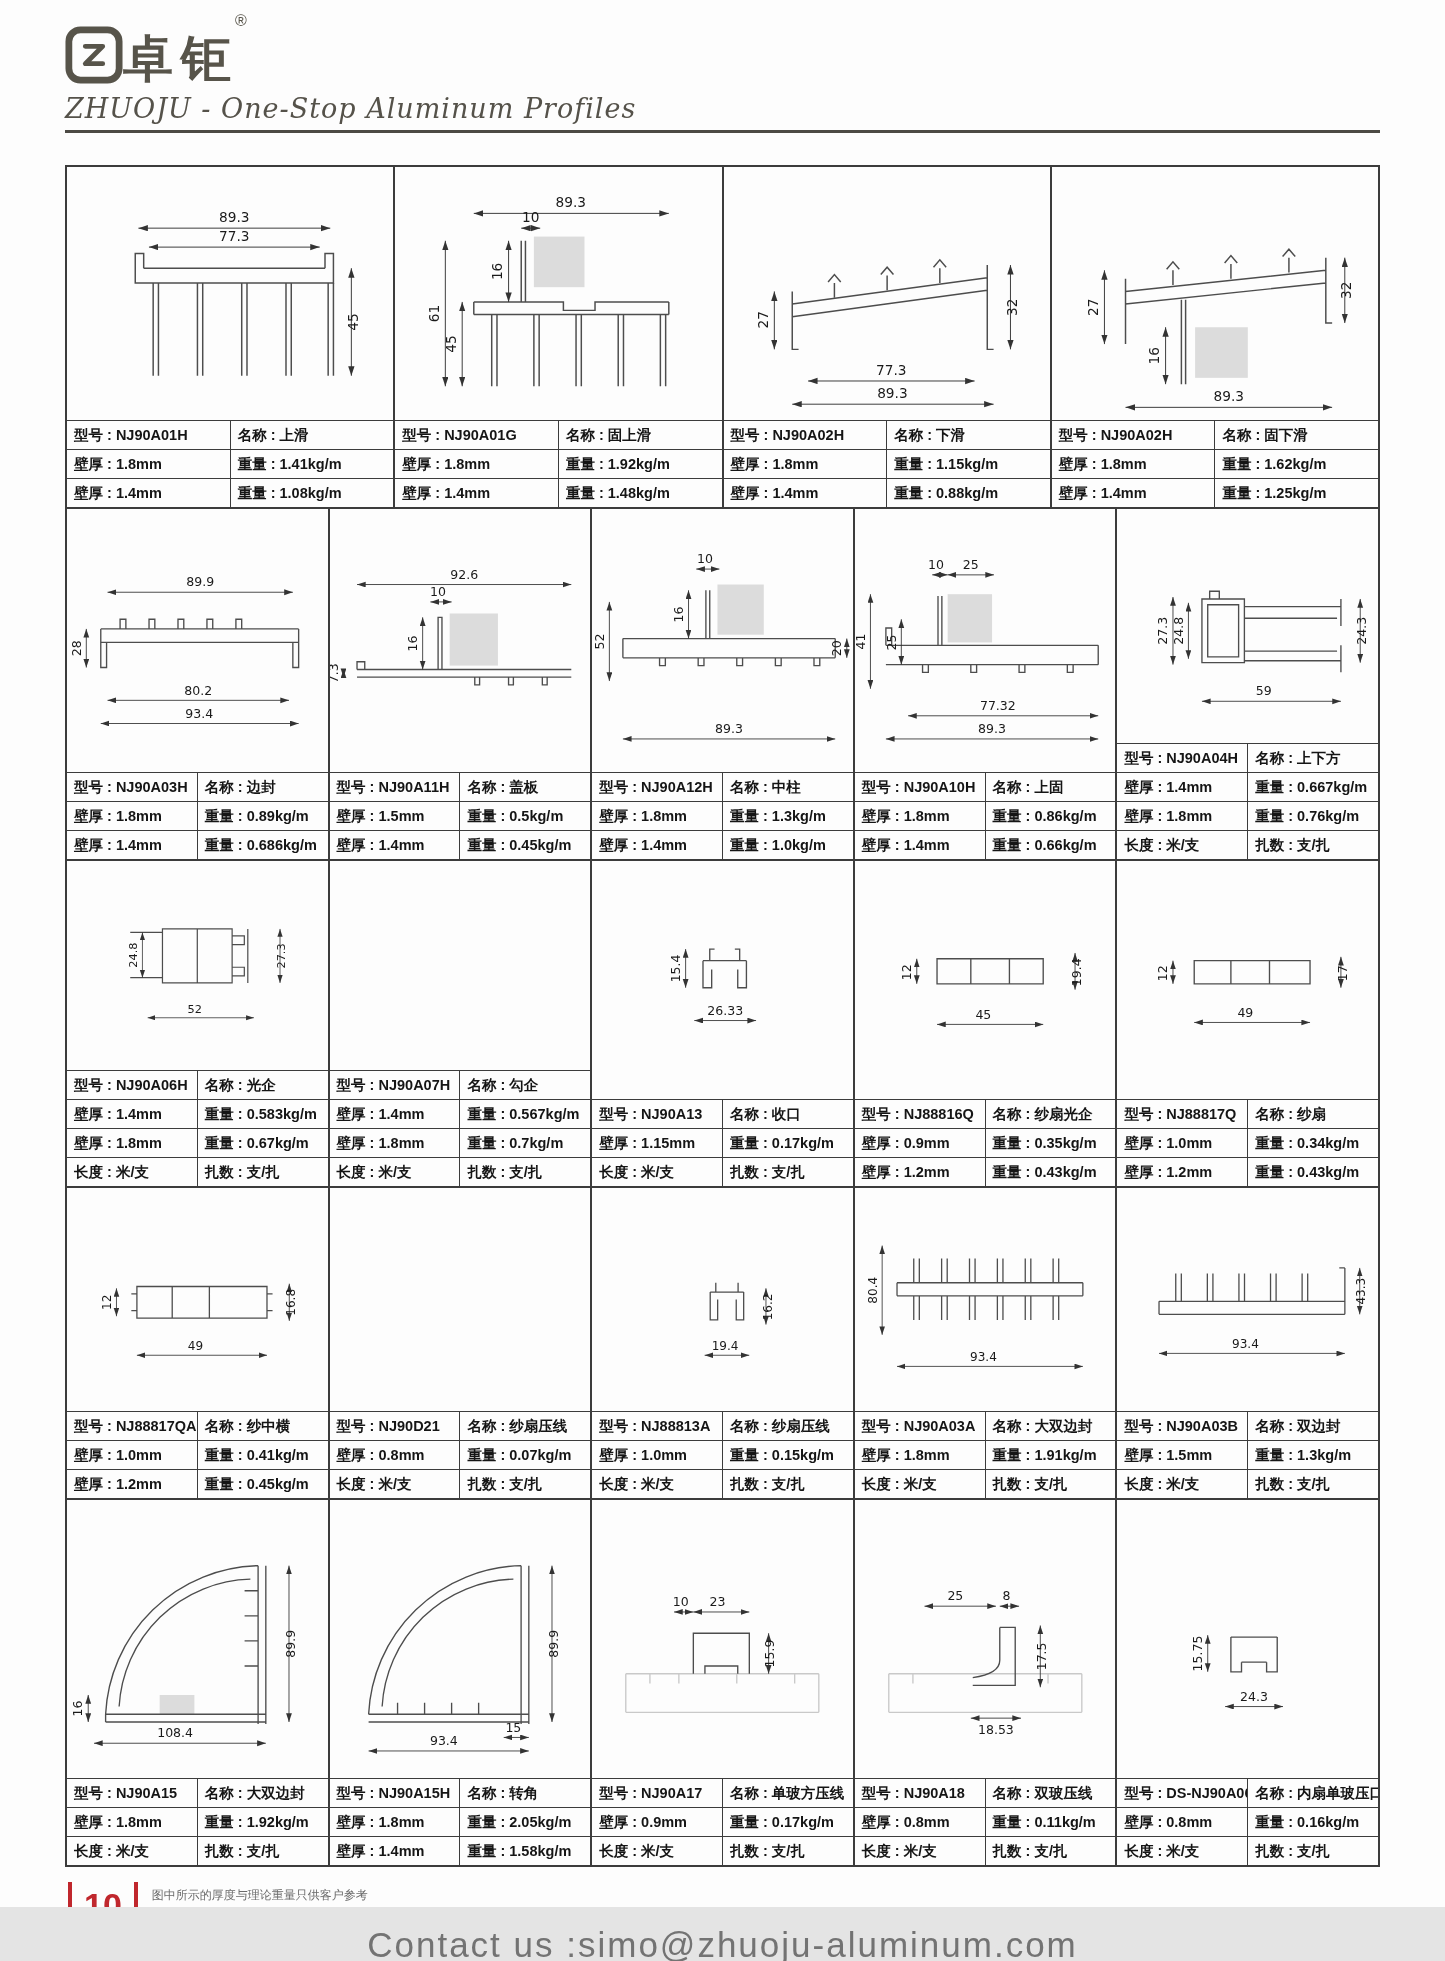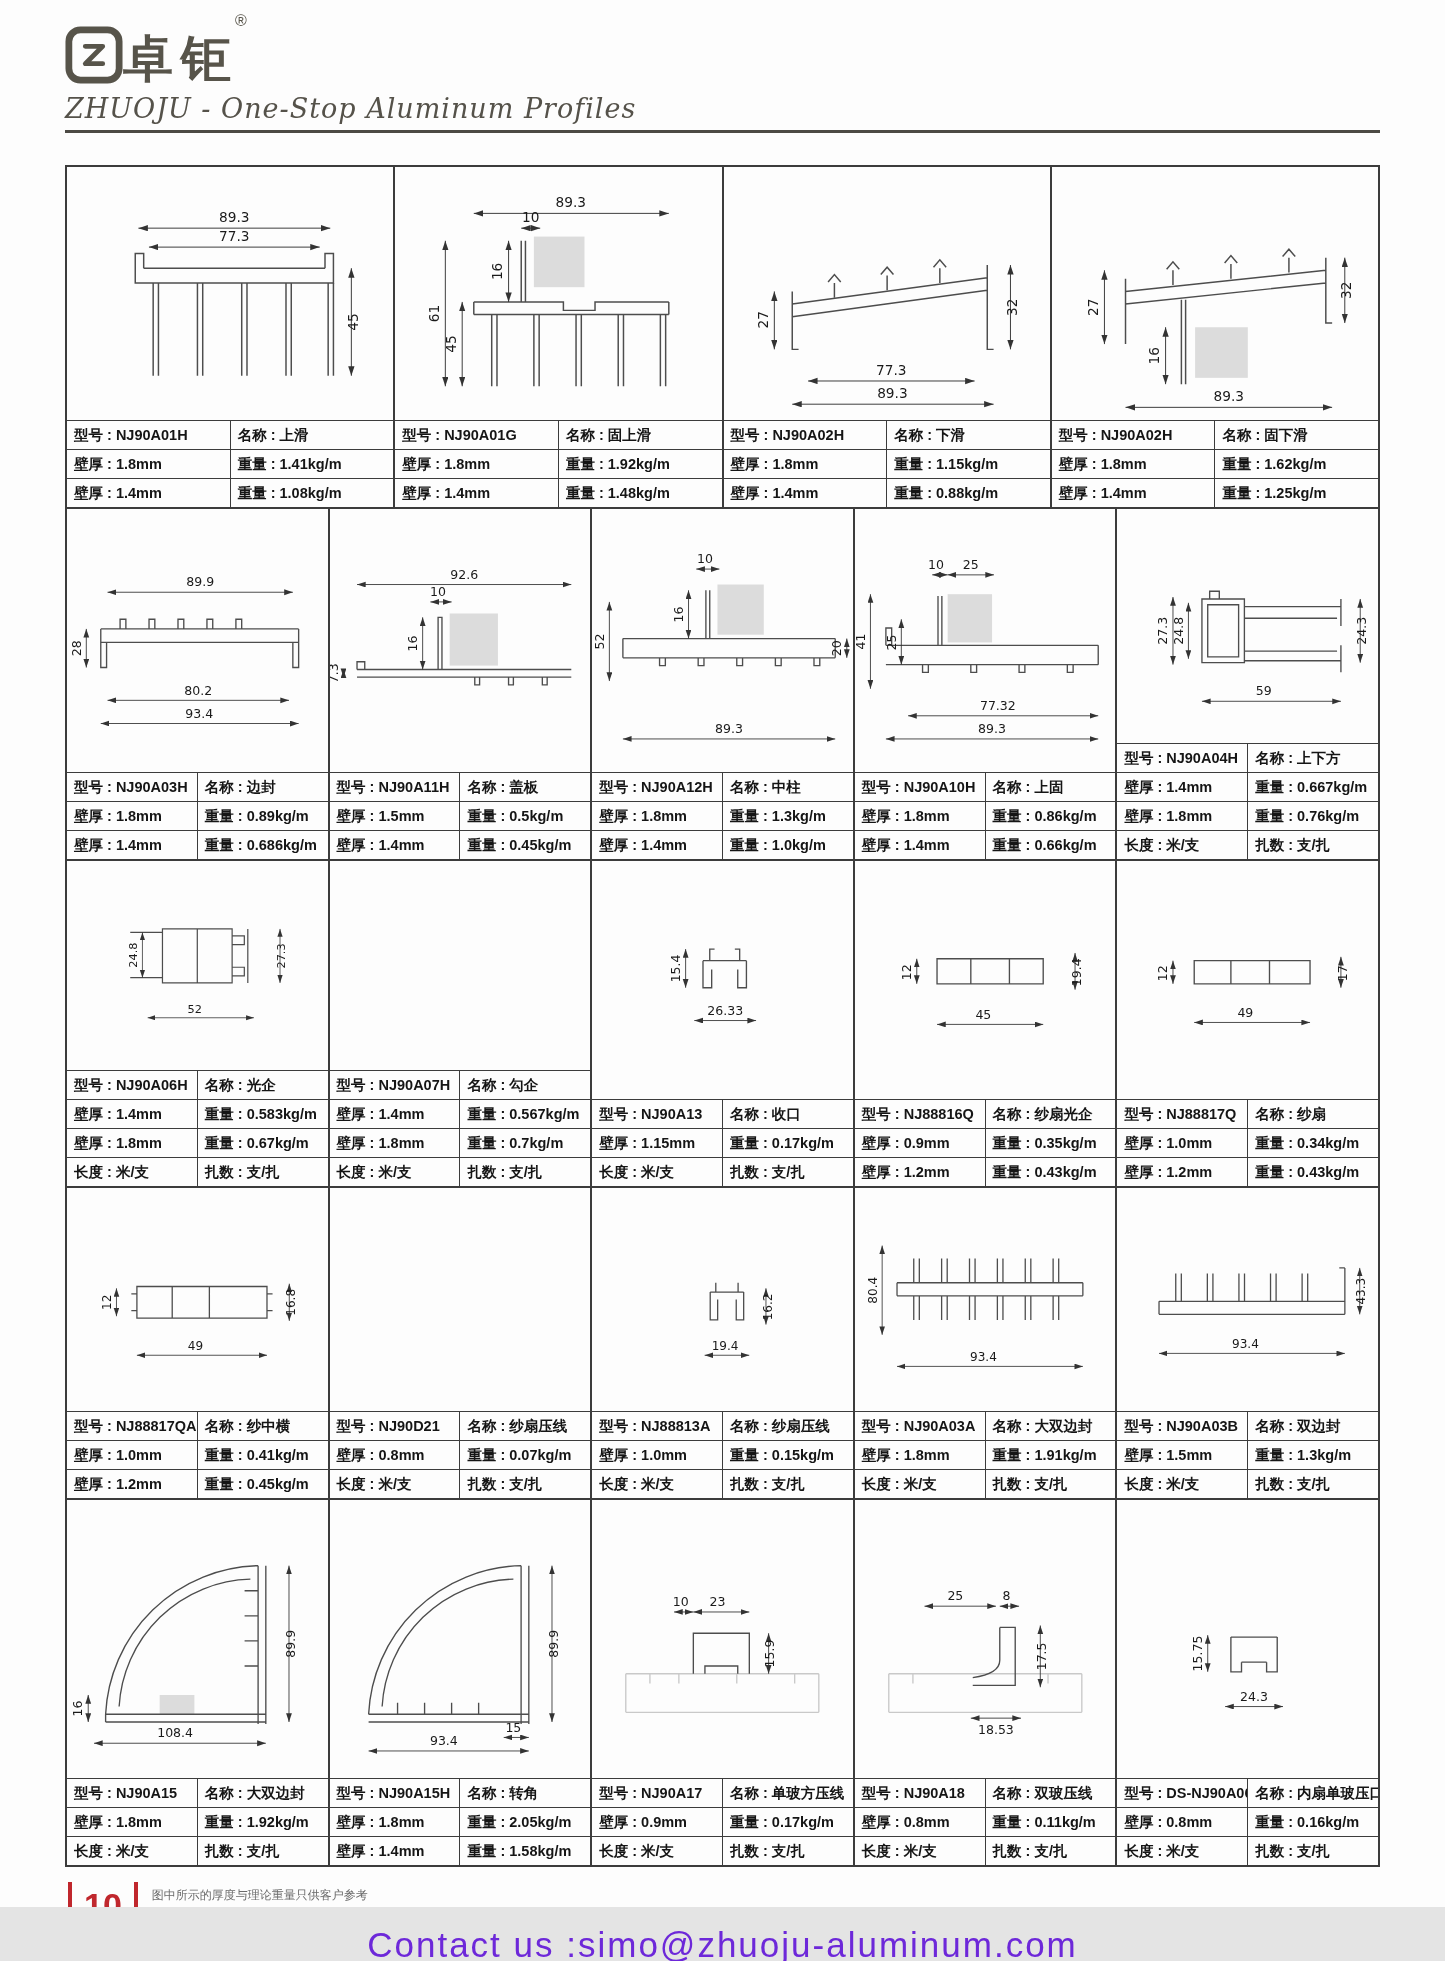--- a/index.html
+++ b/index.html
@@ -36,21 +36,21 @@
   .sq{fill:#dcdcdc;}
   .d{stroke:#333;stroke-width:0.9;}
   text.dim{font-family:"DejaVu Sans",sans-serif;font-size:13px;fill:#1a1a1a;}
   
   .foot{position:absolute;left:68px;top:1882px;display:flex;align-items:center;}
   .redbar{width:4px;height:46px;background:#c0272d;}
   .pageno{font-size:34px;font-weight:bold;color:#c0272d;margin:0 12px;}
   .notes{margin-left:14px;font-size:12px;color:#6b6b6b;line-height:1.55;}
   .contact{position:absolute;left:0;bottom:0;width:100%;height:54px;background:#e4e4e4;
            display:flex;justify-content:center;overflow:hidden;}
-  .contact span{font-size:35px;color:#6d28d9;letter-spacing:2px;line-height:76px;white-space:nowrap;}
+  .contact span{font-size:35px;color:#737373;letter-spacing:2px;line-height:76px;white-space:nowrap;}
 </style>
 </head>
 <body>
 
 <svg width="0" height="0" style="position:absolute">
   <defs>
     <marker id="ar" markerWidth="10" markerHeight="8" refX="9" refY="3" orient="auto-start-reverse" markerUnits="userSpaceOnUse">
       <path d="M0,0 L9,3 L0,6 z" fill="#333"></path>
     </marker>
   </defs>

